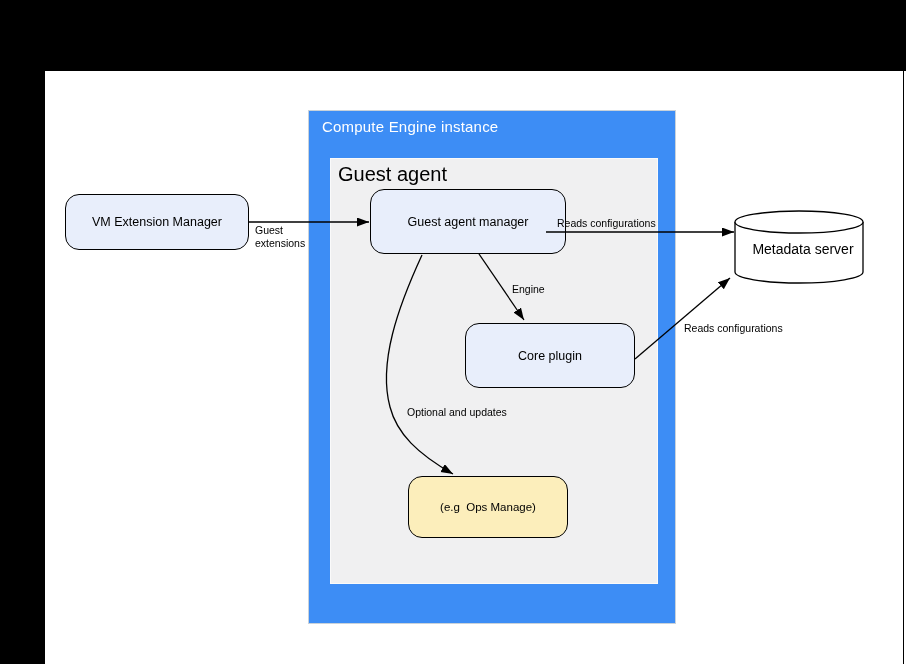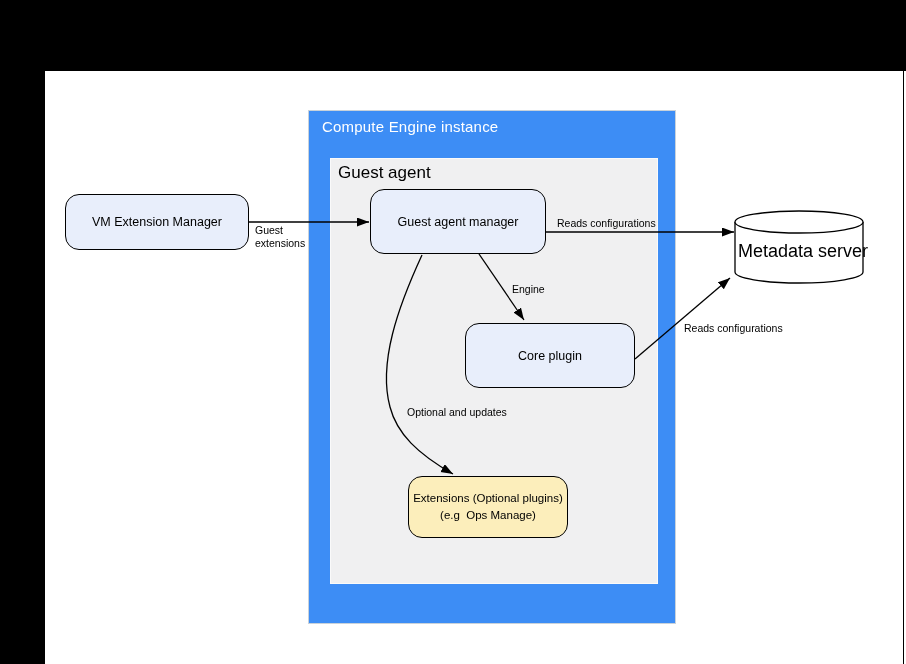--- a/index.html
+++ b/index.html
@@ -19,34 +19,34 @@
     left:263px;top:39px;width:368px;height:514px;
     background:#3d8df5;border:1px solid #c9d2da;
   }
   #compute-engine-title{
     left:277px;top:47px;font-size:15px;color:#ffffff;letter-spacing:.2px;
   }
   #guest-agent-box{
     left:285px;top:87px;width:328px;height:426px;
     background:#f0f0f1;border:1px solid #fafafa;
   }
-  #guest-agent-title{left:293px;top:92px;font-size:17px;color:#000;}
+  #guest-agent-title{left:293px;top:92px;font-size:20px;color:#000;}
   
   .node{
     border:1px solid #000;border-radius:14px;background:#e8eefb;
     display:flex;align-items:center;justify-content:center;
     font-size:12.5px;text-align:center;flex-direction:column;
   }
   #vm-extension-manager{left:20px;top:123px;width:184px;height:56px;}
-  #guest-agent-manager{left:325px;top:118px;width:176px;height:65px;}
+  #guest-agent-manager{left:325px;top:118px;width:196px;height:65px;}
   #core-plugin{left:420px;top:252px;width:170px;height:65px;align-items:center;}
   #extensions{left:363px;top:405px;width:160px;height:62px;background:#fceebb;font-size:11.5px;line-height:17px;}
   #extensions .pre{white-space:pre;}
   #metadata-server-label{
-    left:690px;top:170px;width:136px;text-align:center;font-size:18px;
+    left:690px;top:170px;width:136px;text-align:center;font-size:14px;
   }
   
   #shape-layer{left:-45px;top:-30px;width:906px;height:664px;pointer-events:none;}
   
   .edge-label{font-size:10.5px;line-height:13px;color:#000;}
   #label-manage-extensions{left:210px;top:153px;}
   #label-reads-config-manager{left:512px;top:146px;}
   #label-manages{left:467px;top:212px;}
   #label-reads-config-core{left:639px;top:251px;}
   #label-installs-updates{left:362px;top:335px;}
@@ -68,21 +68,20 @@
 
   <div id="guest-agent-manager" class="abs node">
     <span>Guest agent manager</span>
   </div>
 
   <div id="core-plugin" class="abs node">
     <span>Core plugin</span>
   </div>
 
   <div id="extensions" class="abs node">
-    <span>Extensions (Optional plugins)</span>
     <span class="pre">(e.g  Ops Manage)</span>
   </div>
 
   <svg id="shape-layer" class="abs" viewBox="0 0 906 664" aria-hidden="true">
     <defs>
       <marker id="arrow" markerWidth="13" markerHeight="10" refX="12" refY="4.5" orient="auto" markerUnits="userSpaceOnUse">
         <path d="M0,0 L12,4.5 L0,9 Z" fill="#000"></path>
       </marker>
     </defs>
 

